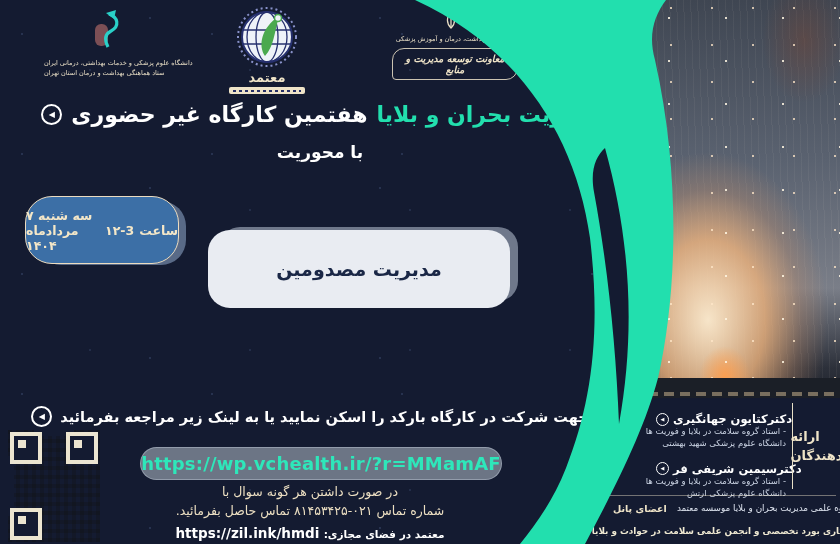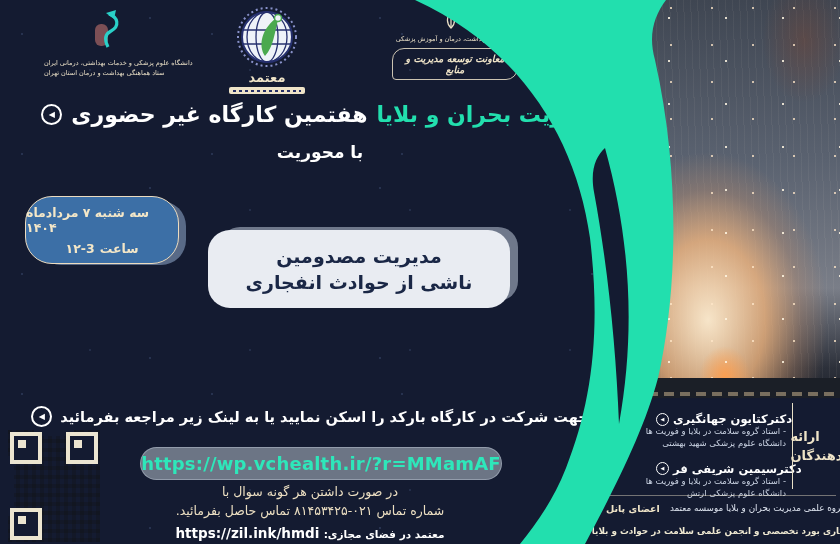--- a/index.html
+++ b/index.html
@@ -57,21 +57,21 @@
     color:#fff;font-size:17px;font-weight:bold;}
 
   .circle-icon{flex:0 0 auto;width:17px;height:17px;border:2px solid #fff;border-radius:50%;
     display:inline-flex;align-items:center;justify-content:center;color:#fff;font-size:8px;line-height:1;}
   .circle-icon.small{width:11px;height:11px;border-width:1.5px;font-size:5px;}
 
   
   .date-box{position:absolute;left:25px;top:196px;width:152px;height:66px;z-index:3;
     background:#3c6fa6;border:1.5px solid #ecdcc0;border-radius:27px;
     box-shadow:9px 3px 0 -2px rgba(145,172,205,.55);
-    display:flex;flex-direction:column;align-items:center;justify-content:center;gap:6px;
+    display:flex;flex-direction:row;align-items:center;justify-content:center;gap:6px;
     color:#f4e7c8;font-size:12.5px;font-weight:bold;}
   .date-box .time{display:flex;direction:rtl;gap:5px;}
 
   
   .topic-box{position:absolute;left:208px;top:190px;width:302px;height:78px;z-index:3;
     background:#e9ecf2;border-radius:22px;box-shadow:10px -5px 0 -2px rgba(186,197,213,.55);
     display:flex;flex-direction:column;align-items:center;justify-content:center;gap:4px;
     color:#1a2746;font-size:19px;font-weight:bold;margin-top:40px;}
 
   
@@ -112,21 +112,21 @@
   .panel .vdiv{position:absolute;right:47px;top:5px;height:86px;border-left:1.5px solid #e8e0c8;}
   .panel .sec-label{position:absolute;right:1px;top:5px;width:45px;height:86px;display:flex;align-items:center;
     justify-content:center;text-align:left;font-size:13px;font-weight:bold;color:#efe4c8;line-height:1.5;}
   .pres{position:absolute;left:56px;right:54px;top:2px;text-align:left;}
   .pres .name{display:flex;direction:ltr;align-items:center;gap:4px;font-size:11.5px;font-weight:bold;
     white-space:nowrap;margin-top:12px;}
   .pres .sub{font-size:8.5px;color:#ccd5e5;line-height:1.4;direction:rtl;text-align:right;white-space:nowrap;}
   .panel .hdiv{position:absolute;left:10px;right:4px;top:97px;border-top:1px solid rgba(232,224,200,.45);}
   .panel-row{position:absolute;left:6px;right:4px;top:103px;display:flex;direction:ltr;align-items:center;
     gap:5px;font-size:9.5px;}
-  .panel-row .lbl{font-weight:bold;color:#efe4c8;white-space:nowrap;}
+  .panel-row .lbl{font-weight:bold;color:#efe4c8;white-space:nowrap;margin-left:7px;}
   .panel-row .bar{width:1.5px;height:14px;background:#e8e0c8;}
   .panel-row .desc{direction:rtl;text-align:right;color:#dfe5f0;font-size:8.8px;white-space:nowrap;}
   .foot-row{position:absolute;left:0;right:0;top:126px;display:flex;direction:ltr;justify-content:center;
     align-items:center;gap:5px;color:#efe9d2;font-size:8.8px;font-weight:bold;white-space:nowrap;}
 </style>
 </head>
 <body>
 
 <div class="page">
 
@@ -205,21 +205,20 @@
   <div class="date-box">
     <div>سه شنبه ۷ مردادماه ۱۴۰۴</div>
     <div class="time">
       <span>ساعت</span>
       <span dir="ltr">۱۲-3</span>
     </div>
   </div>
 
   <div class="topic-box">
     <div>مدیریت مصدومین</div>
-    <div>ناشی از حوادث انفجاری</div>
   </div>
 
 
   <div class="cta-row">
     <span class="circle-icon">◀</span>
     <span dir="rtl">جهت شرکت در کارگاه بارکد را اسکن نمایید یا به لینک زیر مراجعه بفرمائید</span>
   </div>
 
   <div class="qr">
     <div class="finder tl"></div>

